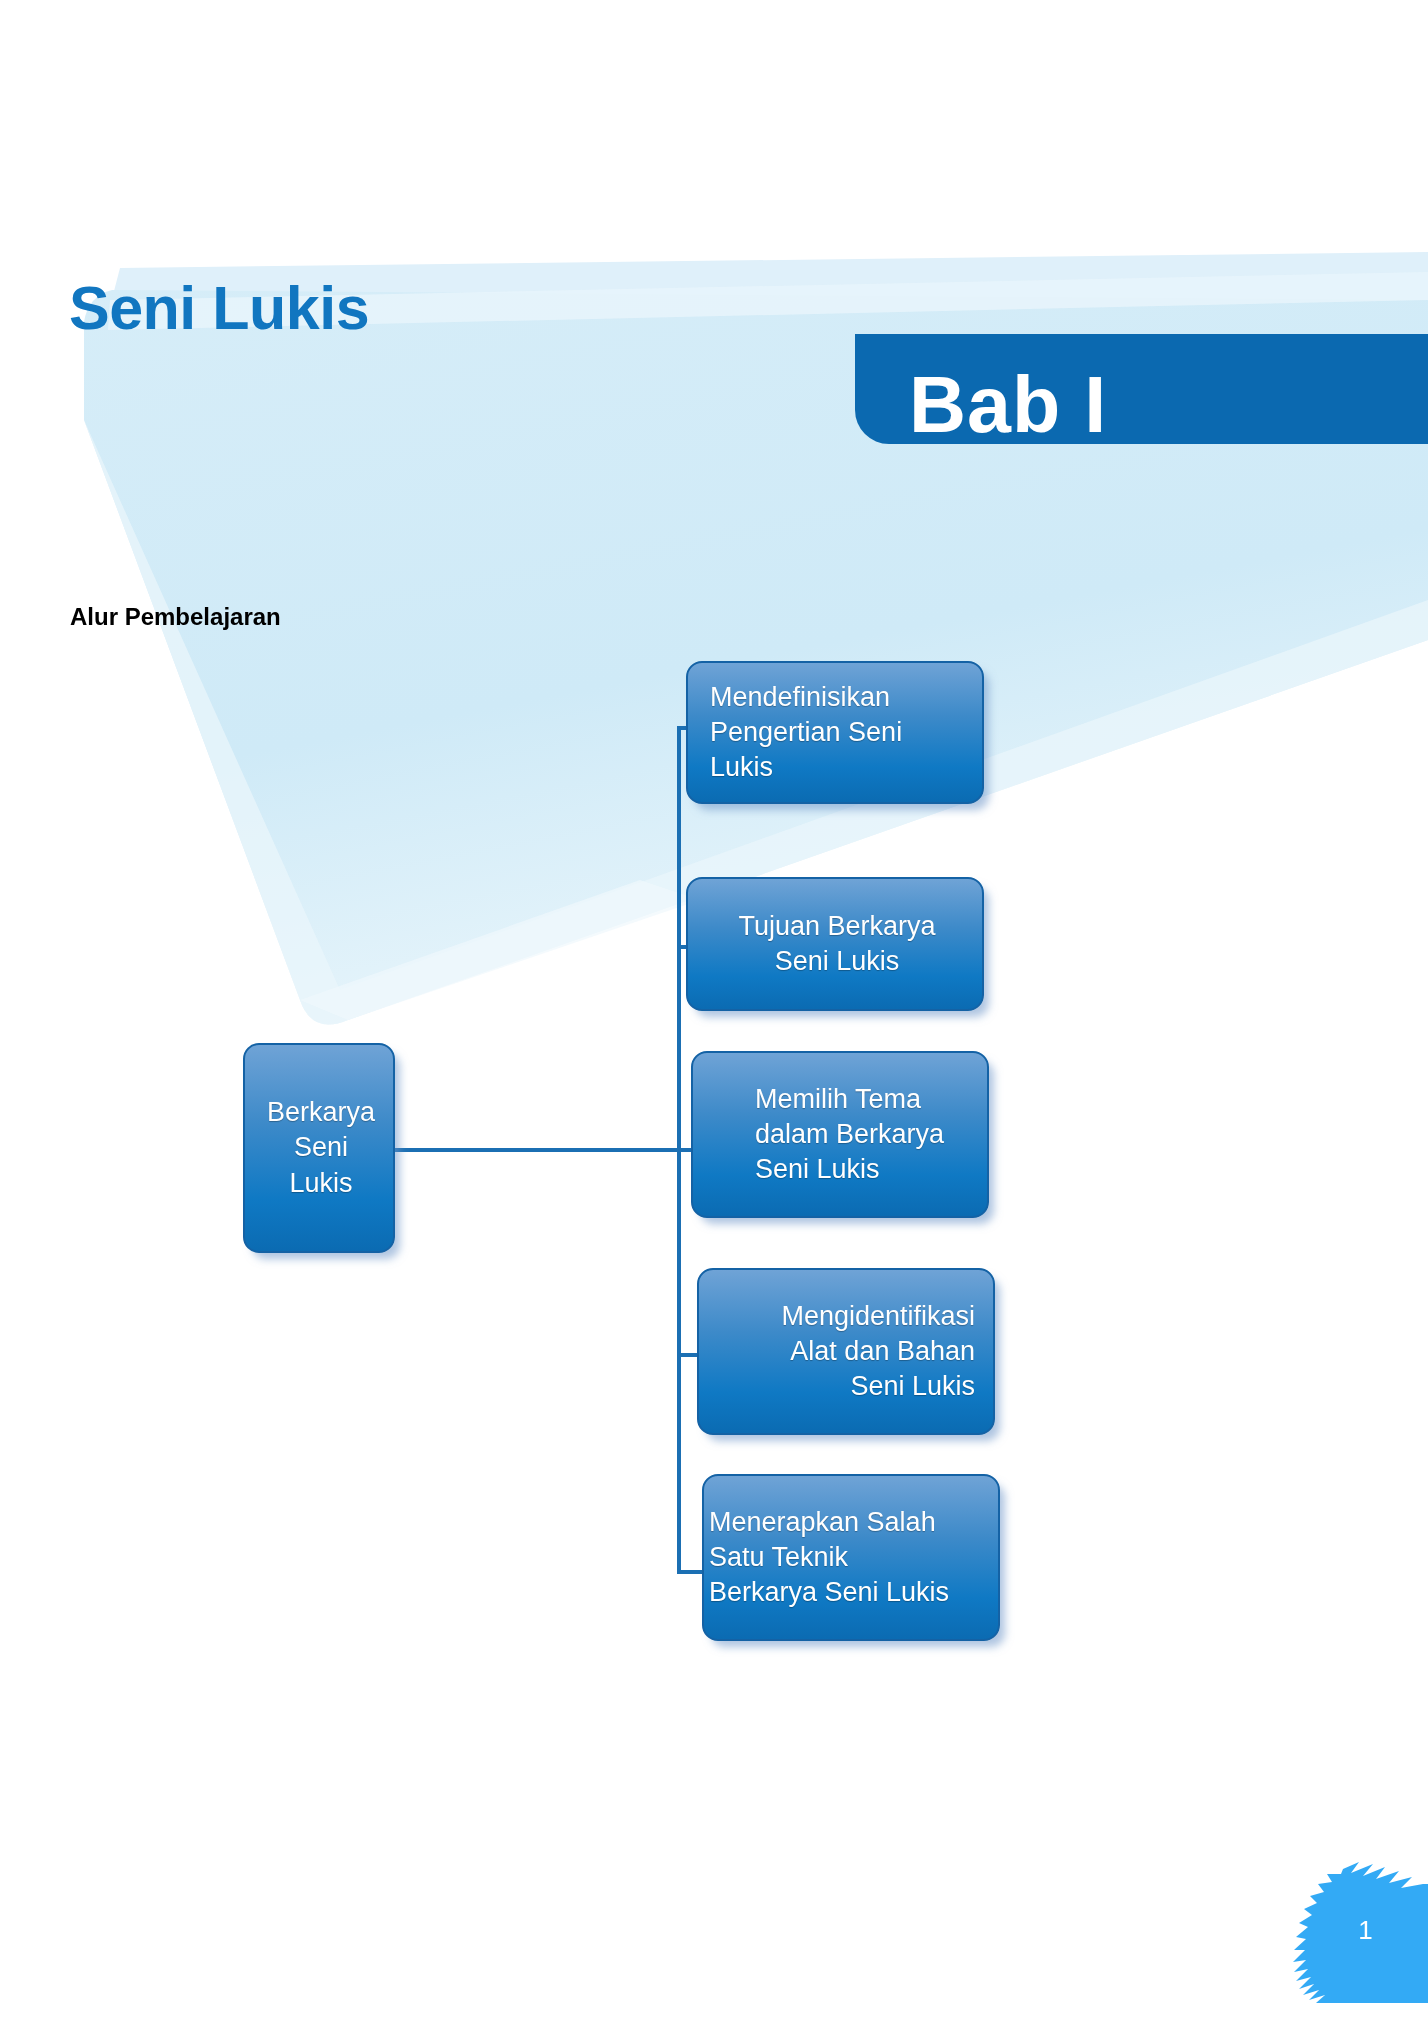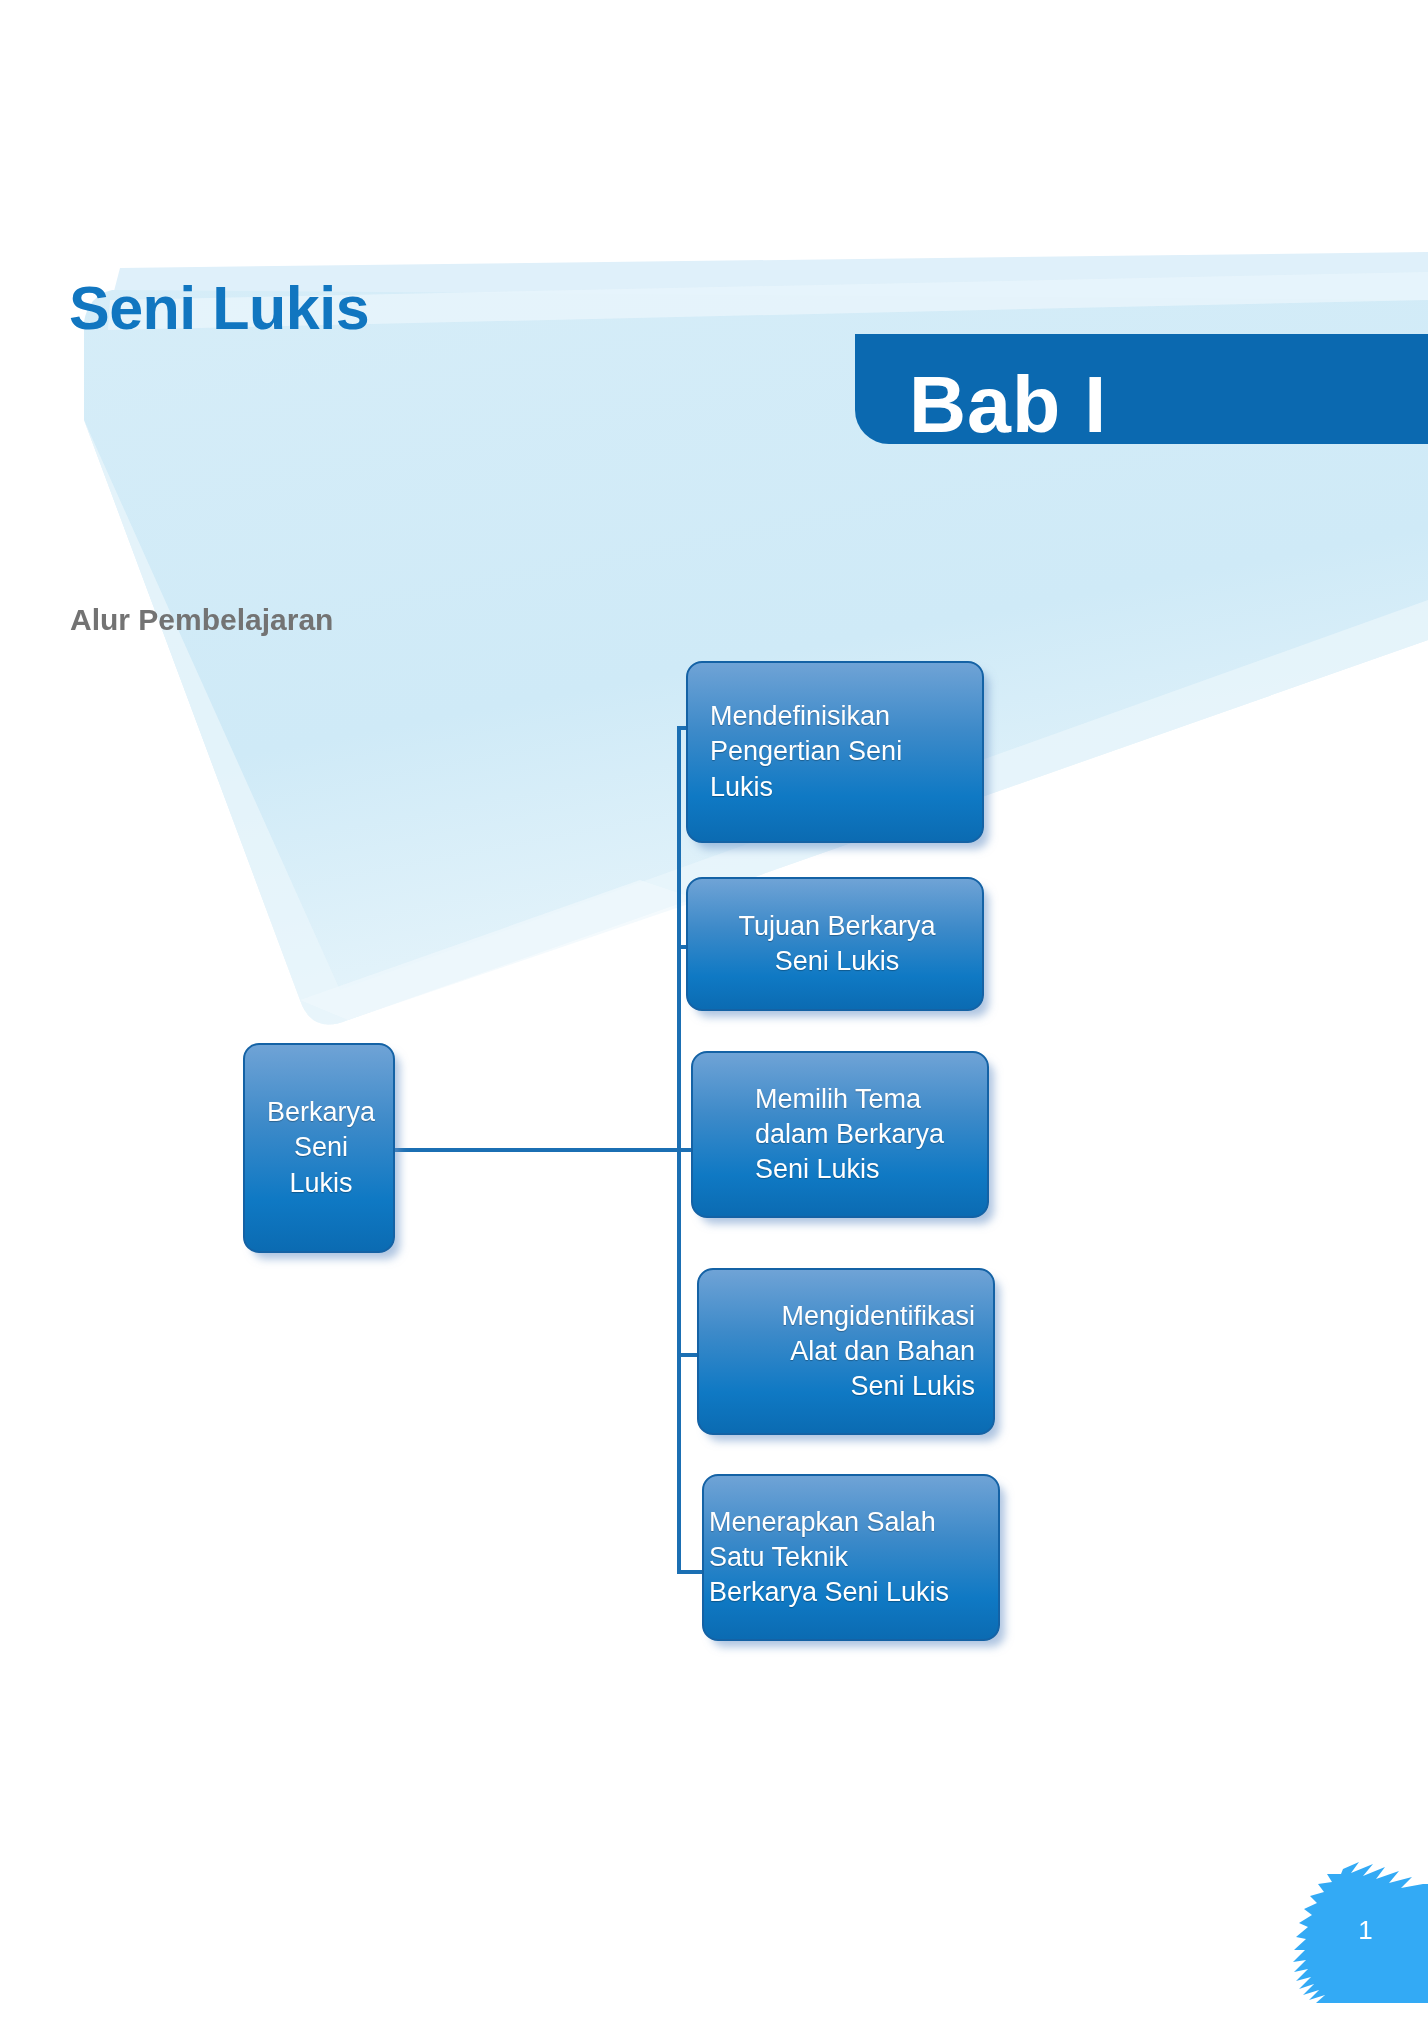--- a/index.html
+++ b/index.html
@@ -62,23 +62,23 @@
     letter-spacing: -0.5px;
     line-height: 1;
     white-space: nowrap;
   }
 
   
   #flow-heading {
     position: absolute;
     left: 70px;
     top: 603px;
-    font-size: 30px;
+    font-size: 24px;
     font-weight: bold;
-    color: #737373;
+    color: #000000;
     letter-spacing: 0px;
     white-space: nowrap;
   }
 
   
   .connector-v {
     position: absolute;
     background: #1b6fb3;
     width: 4px;
   }
@@ -182,21 +182,21 @@
 
   <div class="connector-h" style="left:677px; top:1353px; width:32px;"></div>
 
   <div class="connector-h" style="left:677px; top:1570px; width:34px;"></div>
 
   <div class="flow-box centered" id="box-root" style="left:243px; top:1043px; width:152px; height:210px; font-size:27px;">
     <div>Berkarya</div>
     <div>Seni Lukis</div>
   </div>
 
-  <div class="flow-box" id="box-branch-1" style="left:686px; top:661px; width:298px; height:182px;">
+  <div class="flow-box" id="box-branch-1" style="left:686px; top:661px; width:298px; height:143px;">
     <div>Mendefinisikan</div>
     <div>Pengertian Seni</div>
     <div>Lukis</div>
   </div>
 
   <div class="flow-box centered" id="box-branch-2" style="left:686px; top:877px; width:298px; height:134px;">
     <div>Tujuan Berkarya</div>
     <div>Seni Lukis</div>
   </div>
 

